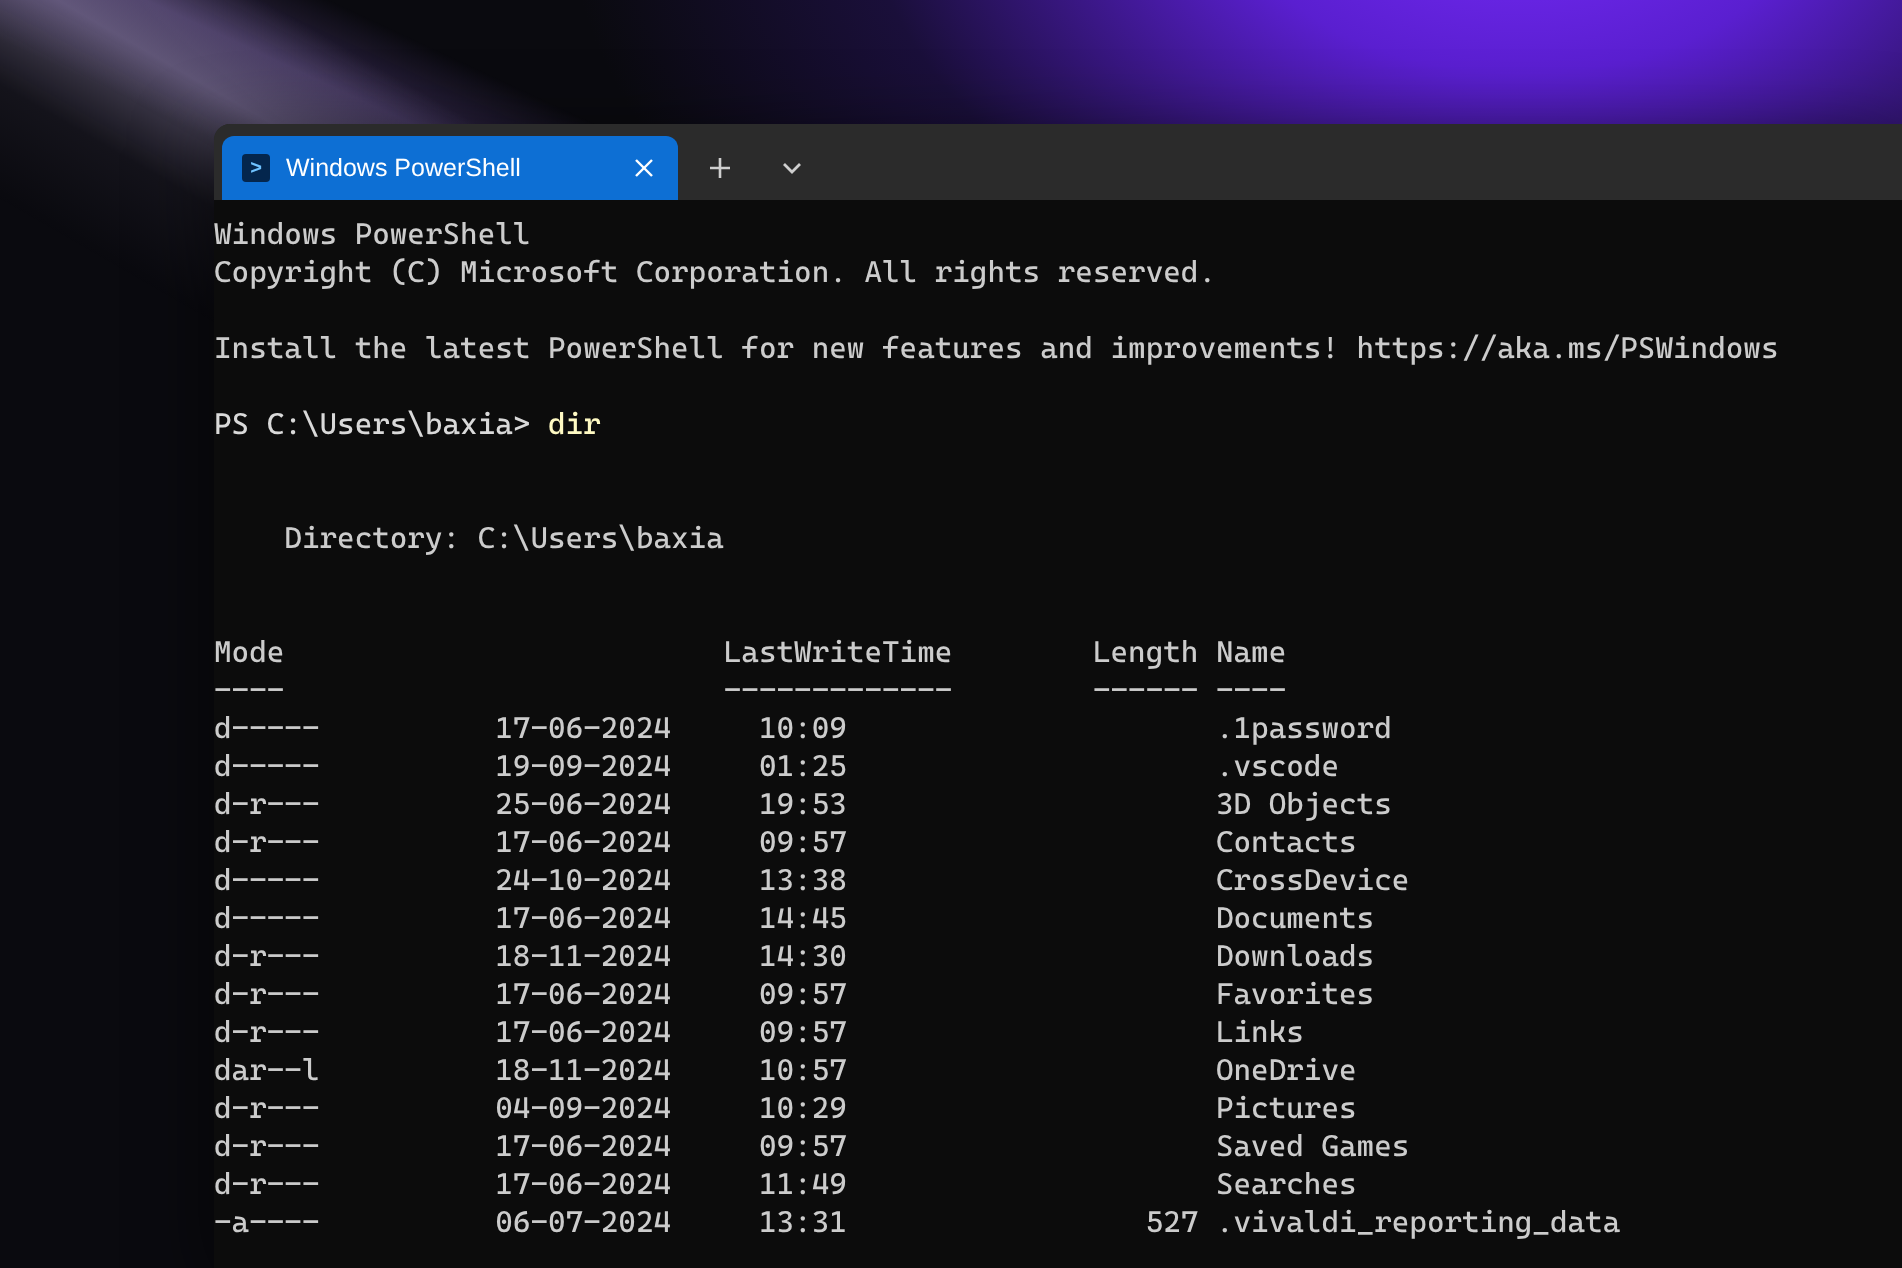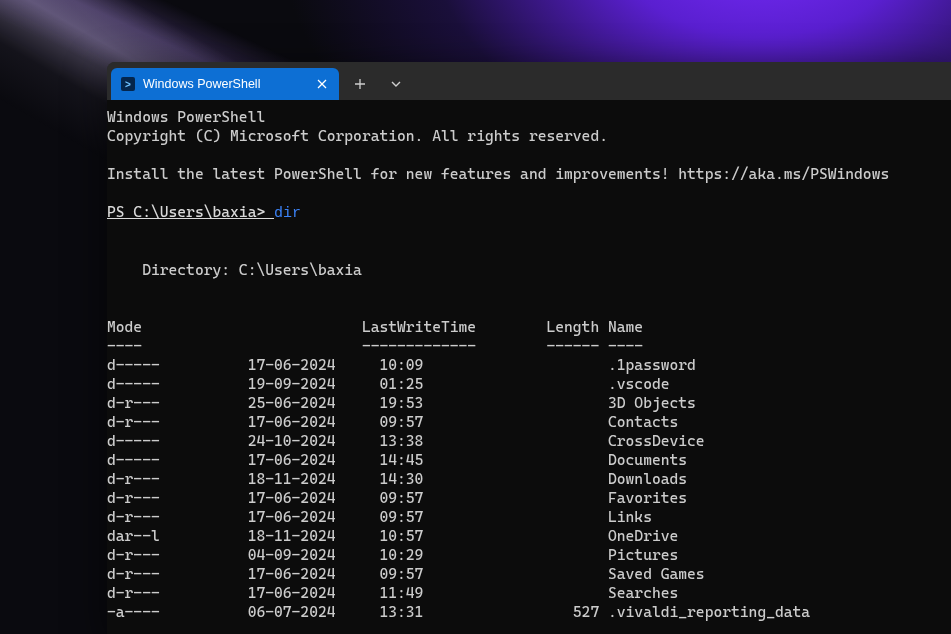--- a/index.html
+++ b/index.html
@@ -88,22 +88,22 @@
     flex:1;
     background: #0c0c0c;
     color: #ccc;
     font-family: "Cascadia Mono","Consolas",monospace;
     font-size: 15px;
     line-height: 19px;
     padding: 8px 0 0 0;
     white-space: pre;
     overflow:hidden;
   }
-  .prompt { color:#d9d9d9;text-decoration:underline; }
-  .cmd { color:#3b82f6;font-family:Liberation Mono, monospace; }
+  .prompt { color:#d9d9d9; }
+  .cmd { color:#fef9c3; }
 </style>
 </head>
 <body>
 
 <div class="wallpaper"></div>
 
 <div class="terminal-window">
   <div class="tab-strip">
     <div class="tab">
       <span class="tab-icon">&gt;</span>

